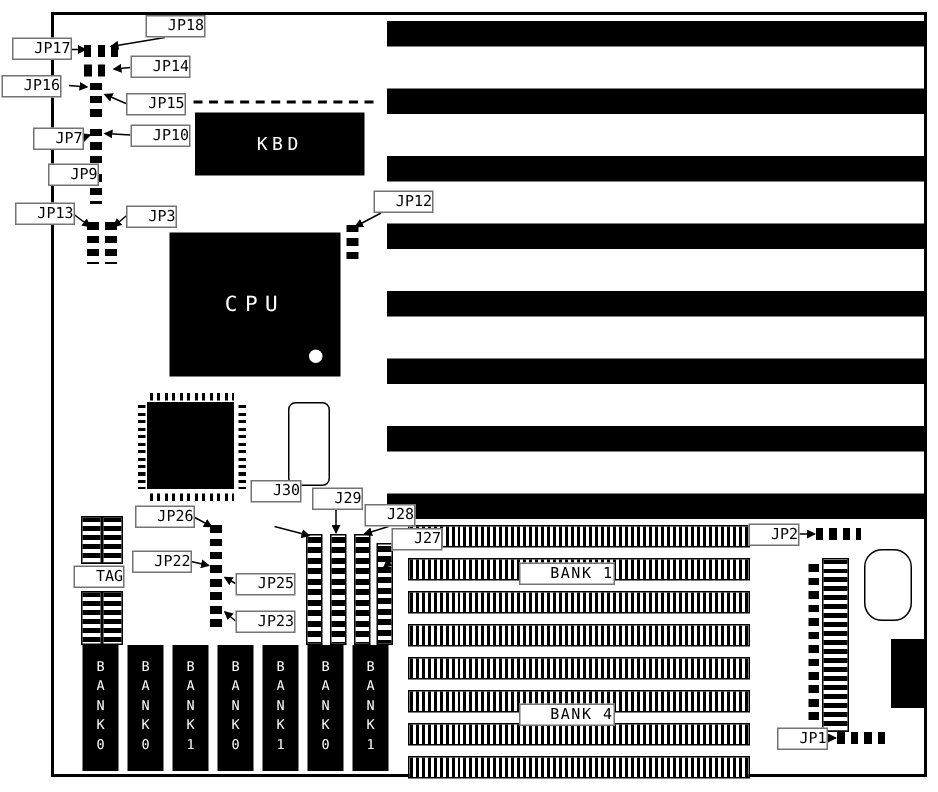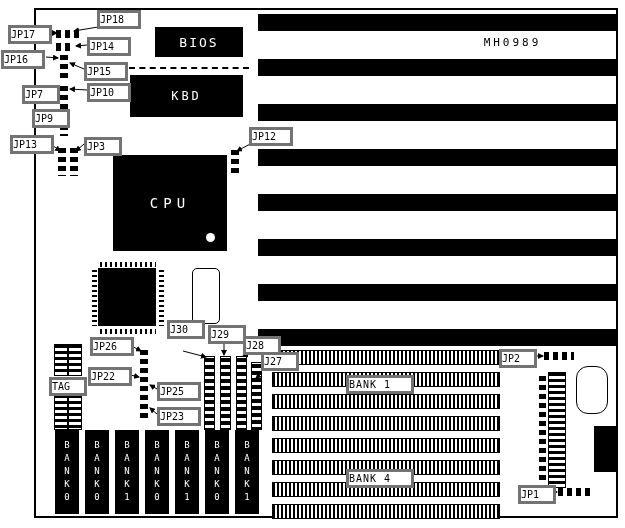--- a/index.html
+++ b/index.html
@@ -6,22 +6,22 @@
   .stage {
     position:relative; width:625px; height:528px; background:#fff;
     font-family:"DejaVu Sans Mono","Liberation Mono",monospace; color:#000;
     overflow:hidden;
   }
   .board { position:absolute; left:34px; top:8px; width:580px; height:506px;
            border:2px solid #000; background:#fff; }
   .slot { position:absolute; left:258px; width:360px; height:17px; background:#000; }
   .chip { position:absolute; background:#000; color:#fff;
           display:flex; align-items:center; justify-content:center; }
-  .lbl  { position:absolute; height:13px; border:3px solid #737373; background:#fff;
-          font-size:10px; line-height:13px; text-align:left; z-index:6; }
+  .lbl  { position:absolute; height:13px; border:1px solid #737373; background:#fff;
+          font-size:10px; line-height:13px; text-align:right; z-index:6; }
   .pads-v { position:absolute; width:8px;
             background:repeating-linear-gradient(#000 0 5px,#fff 5px 9px); }
   .pads-h { position:absolute; height:8px;
             background:repeating-linear-gradient(90deg,#000 0 5px,#fff 5px 9px); }
   .pincol { position:absolute; width:9px; border:1px solid #000;
             background:repeating-linear-gradient(#fff 0 1px,#000 1px 5px,#fff 5px 7px); }
   .simm   { position:absolute; left:272px; width:226px; height:13px; border:1px solid #000;
             background:repeating-linear-gradient(90deg,#000 0 2px,#fff 2px 4px); }
   .vmod   { position:absolute; top:430px; width:24px; height:84px; background:#000; color:#fff;
             font-size:9px; letter-spacing:3px; writing-mode:vertical-lr; text-orientation:upright;
@@ -46,25 +46,21 @@
 
   <div class="slot" style="top:14px"></div>
   <div class="slot" style="top:59px"></div>
   <div class="slot" style="top:104px"></div>
   <div class="slot" style="top:149px"></div>
   <div class="slot" style="top:194px"></div>
   <div class="slot" style="top:239px"></div>
   <div class="slot" style="top:284px"></div>
   <div class="slot" style="top:329px"></div>
 
-  <div class="model">MH0989</div>
 
-  <div class="chip" style="left:155px;top:27px;width:88px;height:30px;font-size:13px;letter-spacing:2px">
-    <span>BIOS</span>
-  </div>
   <div class="dash" style="left:129px;top:67px;width:120px"></div>
   <div class="chip" style="left:130px;top:75px;width:113px;height:42px;font-size:12px;letter-spacing:3px">
     <span>KBD</span>
   </div>
   <div class="chip" style="left:113px;top:155px;width:114px;height:96px;font-size:14px;letter-spacing:5px">
     <span>CPU</span>
     <span style="position:absolute;right:12px;bottom:9px;width:9px;height:9px;border-radius:50%;background:#fff"></span>
   </div>
 
   <div class="ticks-h" style="left:100px;top:262px;width:56px"></div>

